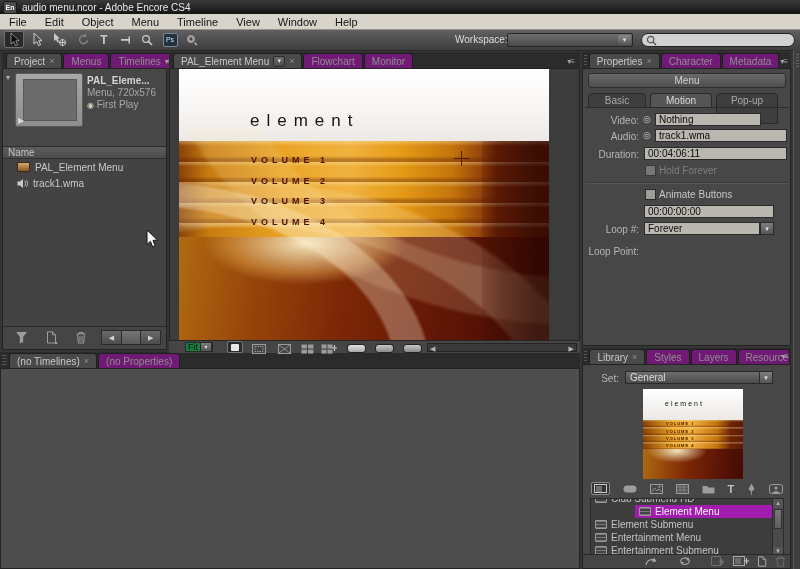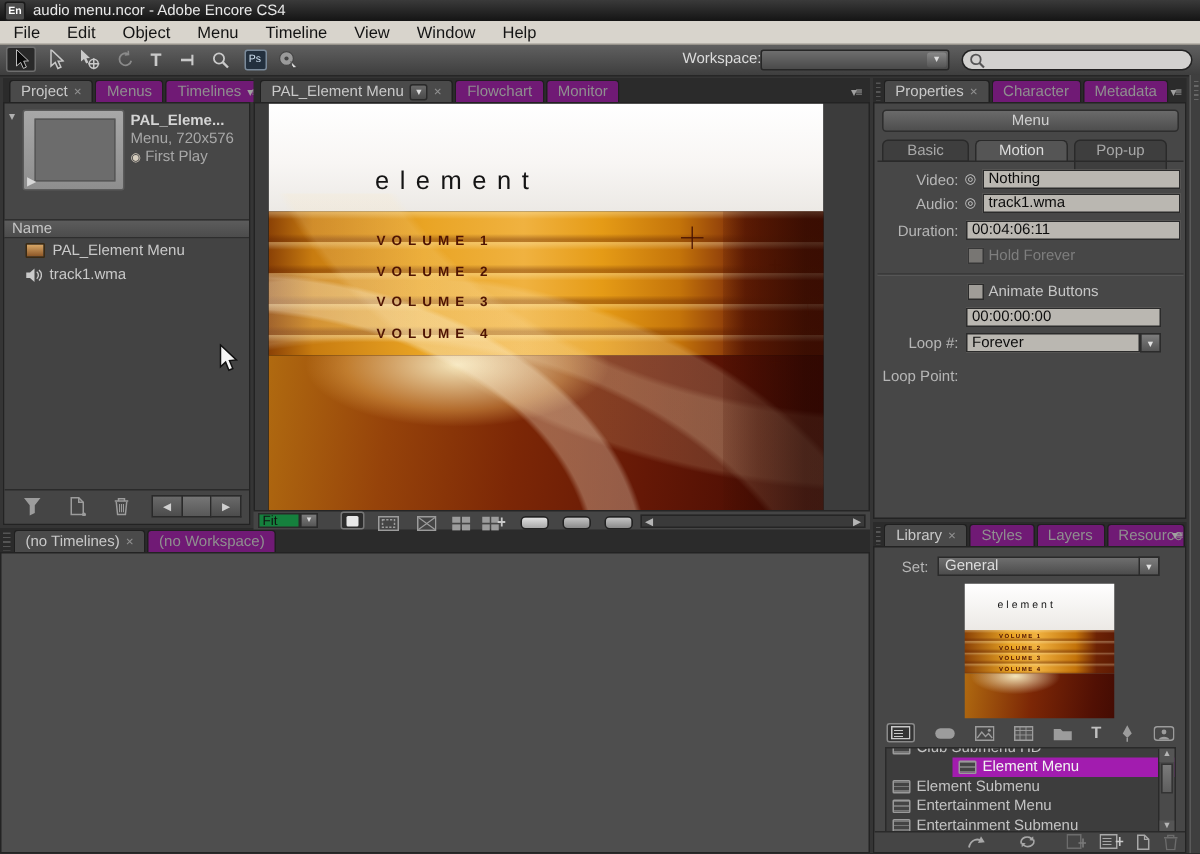--- a/index.html
+++ b/index.html
@@ -261,21 +261,21 @@
     </div>
   </div>
 
   <div class="tstrip" style="left:0;top:352px;width:580px;">
     <span class="grip"></span>
     <div class="tab active">
       <span>(no Timelines)</span>
       <span class="closex">×</span>
     </div>
     <div class="tab">
-      <span>(no Workspace)</span>
+      <span>(no Properties)</span>
     </div>
   </div>
   <div class="pbody" style="left:0;top:368px;width:580px;height:201px;background:#4e4e4e;"></div>
 
   <div class="tstrip" style="left:169px;top:52px;width:411px;">
     <div class="tab active" style="margin-left:4px;">
       <span>PAL_Element Menu</span>
       <span style="width:12px;height:11px;background:linear-gradient(#6a6a6a,#4a4a4a);border:1px solid #2a2a2a;border-radius:2px;color:#ddd;font-size:7px;display:flex;align-items:center;justify-content:center;box-sizing:border-box;">▾</span>
       <span class="closex">×</span>
     </div>
@@ -302,21 +302,21 @@
       <span class="pv-btn" style="top:127px;">VOLUME 3</span>
       <span class="pv-btn" style="top:148px;">VOLUME 4</span>
       <span class="cross" style="left:275px;top:82px;"></span>
       <span class="cross mcross" style="left:330px;top:100px;"></span>
       <span class="cross mcross" style="left:352px;top:130px;"></span>
       <span class="cross mcross" style="left:330px;top:165px;"></span>
     </div>
   </div>
 
   <div class="ebar">
-    <div style="position:absolute;left:3px;top:1px;width:28px;height:10px;background:#15803d;border:1px solid #2a2a2a;font-size:9px;color:#111;line-height:9px;padding-left:2px;box-sizing:border-box;">Fit</div>
+    <div style="position:absolute;left:16px;top:1px;width:28px;height:10px;background:#15803d;border:1px solid #2a2a2a;font-size:9px;color:#111;line-height:9px;padding-left:2px;box-sizing:border-box;">Fit</div>
     <div style="position:absolute;left:31px;top:1px;width:12px;height:10px;background:linear-gradient(#7d7d7d,#555);border:1px solid #2a2a2a;color:#ddd;font-size:6px;text-align:center;line-height:9px;box-sizing:border-box;">▾</div>
     <div style="position:absolute;left:58px;top:0px;width:16px;height:12px;background:#2c2c2c;border:1px solid #777;border-radius:2px;box-sizing:border-box;display:flex;align-items:center;justify-content:center;">
       <span style="width:8px;height:7px;background:#e8e8e8;border-radius:1px;"></span>
     </div>
     <span class="licon" style="left:80px;">
       <svg width="14" height="10" viewBox="0 0 14 10">
           <rect x="0.5" y="0.5" width="13" height="9" fill="none" stroke="#9c9c9c"></rect>
           <rect x="3" y="2.5" width="8" height="5" fill="none" stroke="#9c9c9c" stroke-dasharray="1.5 1"></rect>
         </svg>
     </span>
@@ -368,21 +368,21 @@
   </div>
   <div class="pbody" style="left:582px;top:68px;width:209px;height:278px;">
     <div style="position:absolute;left:5px;top:4px;width:198px;height:15px;background:linear-gradient(#6a6a6a,#4e4e4e);border:1px solid #2e2e2e;border-radius:3px;font-size:10px;color:#d0d0d0;text-align:center;line-height:14px;box-sizing:border-box;">Menu</div>
     <div style="position:absolute;left:5px;top:24px;width:58px;height:15px;background:#3e3e3e;border:1px solid #2a2a2a;border-radius:4px 4px 0 0;font-size:10px;color:#a8a8a8;text-align:center;line-height:14px;box-sizing:border-box;">Basic</div>
     <div style="position:absolute;left:67px;top:24px;width:62px;height:15px;background:#555;border:1px solid #2a2a2a;border-bottom:none;border-radius:4px 4px 0 0;font-size:10px;color:#dcdcdc;text-align:center;line-height:14px;box-sizing:border-box;">Motion</div>
     <div style="position:absolute;left:133px;top:24px;width:62px;height:31px;background:#3e3e3e;border:1px solid #2a2a2a;border-radius:4px 4px 0 0;font-size:10px;color:#a8a8a8;text-align:center;line-height:14px;box-sizing:border-box;">Pop-up</div>
     <div style="position:absolute;left:2px;top:38px;width:204px;height:0;border-top:1px solid #2a2a2a;"></div>
 
     <span class="lbl" style="left:0;top:46px;width:56px;">Video:</span>
     <span class="pick" style="left:60px;top:45px;">◎</span>
-    <div class="fld" style="left:72px;top:44px;width:132px;">Nothing</div>
+    <div class="fld" style="left:72px;top:44px;width:106px;">Nothing</div>
 
     <span class="lbl" style="left:0;top:62px;width:56px;">Audio:</span>
     <span class="pick" style="left:60px;top:61px;">◎</span>
     <div class="fld" style="left:72px;top:60px;width:132px;">track1.wma</div>
 
     <span class="lbl" style="left:0;top:80px;width:56px;">Duration:</span>
     <div class="fld" style="left:61px;top:78px;width:143px;">00:04:06:11</div>
 
     <span class="cb" style="left:62px;top:96px;opacity:.55;"></span>
     <span style="position:absolute;left:76px;top:96px;font-size:10px;color:#7e7e7e;">Hold Forever</span>

